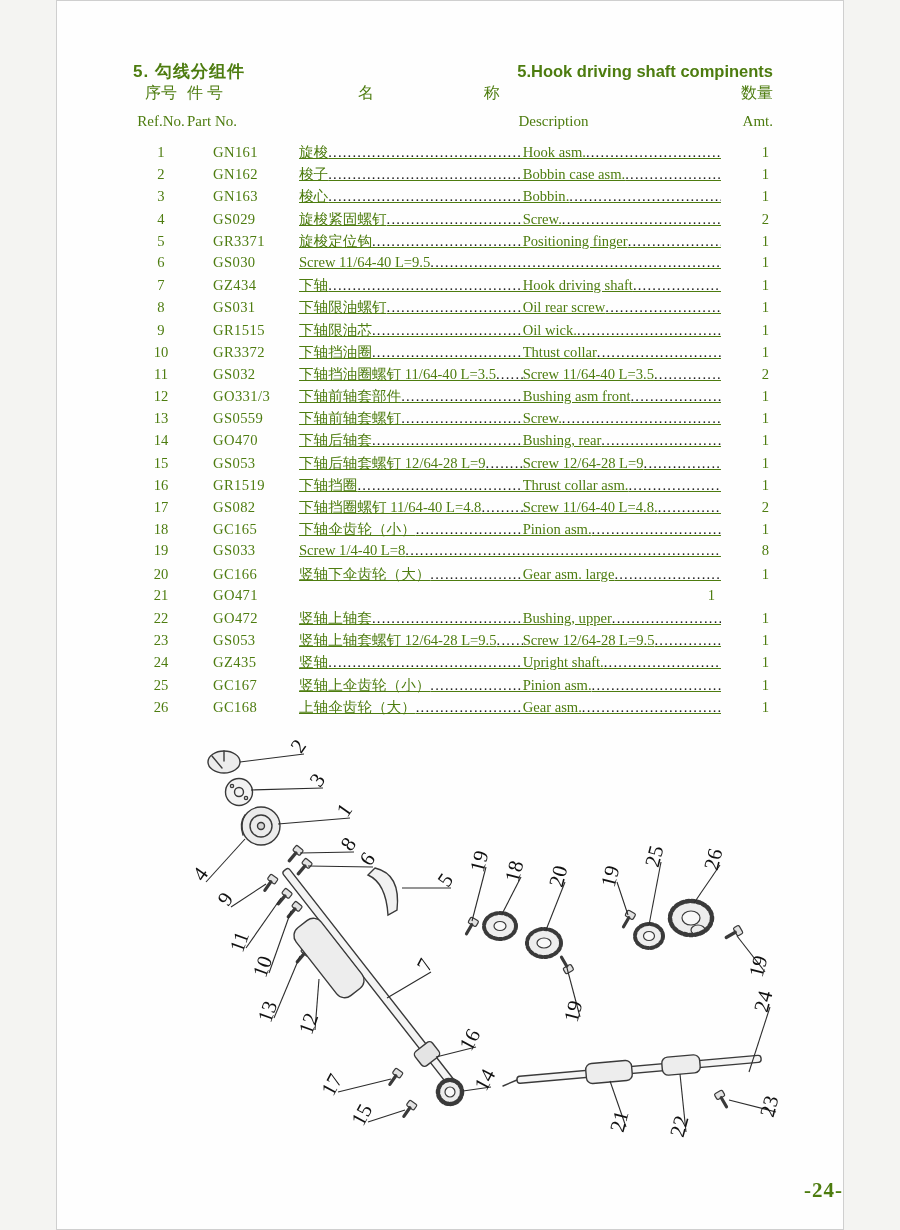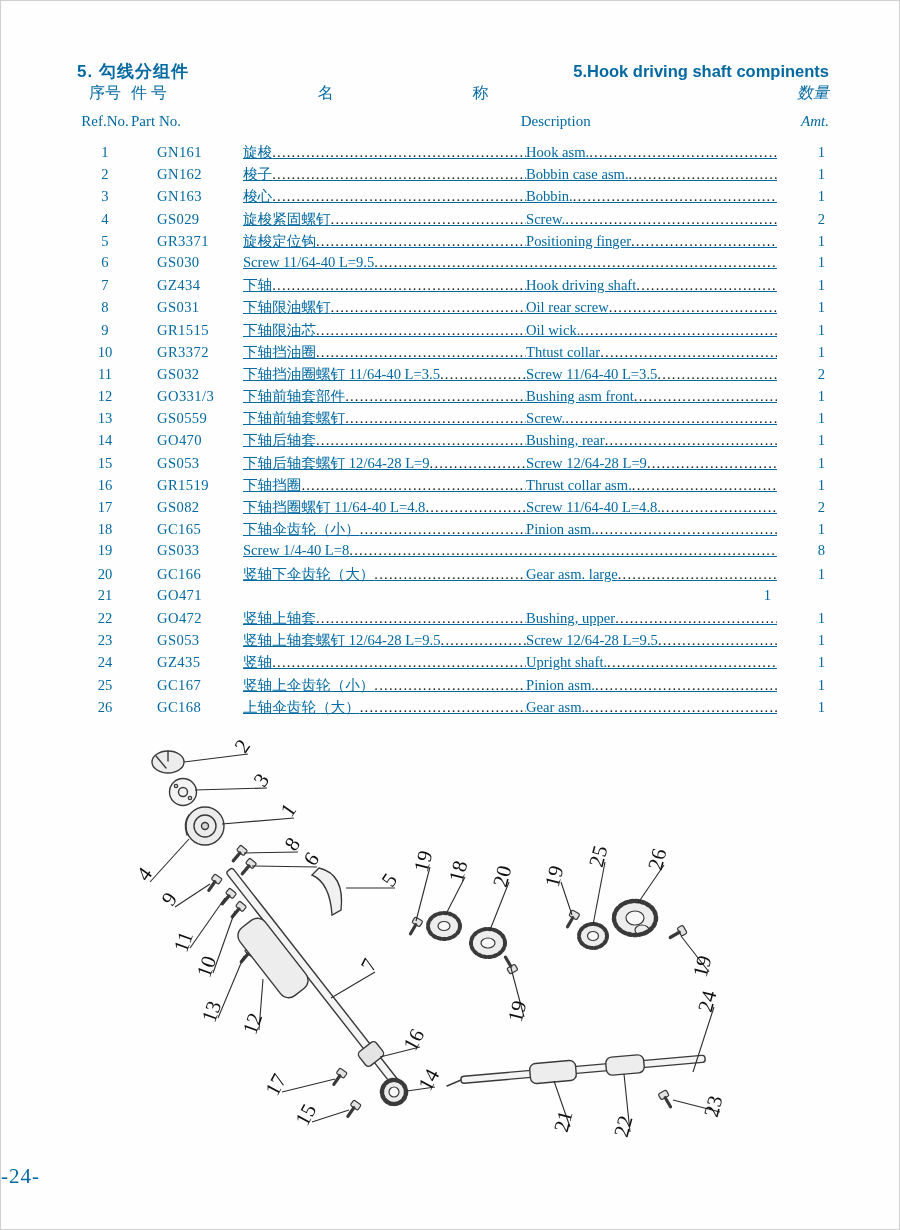--- a/index.html
+++ b/index.html
@@ -1,18 +1,18 @@
 <!DOCTYPE html>
 <html><head>
 <meta charset="utf-8">
 <style>
   html,body{margin:0;padding:0;background:#f4f4f2;}
   .page{
-    position:relative; width:900px; height:1230px; margin:0 auto;
-    background:#fefefe; color:#0369a1; box-sizing:border-box;
+    position:relative; width:788px; height:1230px; margin:0 auto;
+    background:#fefefe; color:#4d7c0f; box-sizing:border-box;
     border:1px solid #cfcfcf; overflow:hidden;
     font-family:"Liberation Serif", serif;
   }
   
   .titles{
     position:absolute; top:44px; left:76px; right:70px;
     display:flex; justify-content:space-between; align-items:baseline;
     font-family:"Liberation Sans", sans-serif; font-weight:bold;
   }
   .title-zh{font-size:17px; letter-spacing:1px;}
@@ -22,21 +22,21 @@
   .table{position:absolute; top:82px; left:78px; right:68px;}
   .grid{display:grid; grid-template-columns:52px 112px 1fr 54px; align-items:baseline;}
   .hrow-zh{height:30px; font-size:16px;}
   .hrow-en{height:30px; font-size:15px;}
   .h-ref{text-align:center;}
   .h-part{}
   .h-name{display:flex; align-items:baseline;}
   .hz-name1{margin-left:14%;}
   .hz-name2{margin-left:26%;}
   .he-desc{margin-left:52%;}
-  .h-amt{text-align:right; padding-right:2px;font-style:italic;}
+  .h-amt{text-align:right; padding-right:2px;}
 
   .trow{height:22.2px; font-size:14.6px; white-space:nowrap;}
   .c-ref{text-align:center;}
   .c-part{text-align:left; padding-left:26px; letter-spacing:.4px;}
   .c-name{display:flex; align-items:baseline; overflow:hidden;text-decoration:underline;}
   .zh-wrap{display:flex; align-items:baseline; min-width:53%;}
   .en-wrap{display:flex; align-items:baseline; flex:1;}
   .zh,.en{white-space:nowrap;}
   .fill{flex:1; overflow:hidden; white-space:nowrap; color:#1c1c1c;}
   .fill::after{
@@ -48,22 +48,22 @@
   
   .diagram{position:absolute; top:735px; left:0;}
   .callout{
     font-family:"Liberation Serif", serif; font-size:21px; fill:#111;
     text-anchor:middle;
   }
   .leader{stroke:#2c2c2c; stroke-width:1.1;}
 
   
   .pageno{
-    position:absolute; bottom:40px; left:0; width:100%;
-    text-align:left; font-size:21px; letter-spacing:1px;
+    position:absolute; bottom:26px; left:0; width:100%;
+    text-align:right; font-size:21px; letter-spacing:1px;font-weight:bold;
   }
 </style>
 </head>
 <body>
 
 <div class="page">
 
   <div class="titles">
     <div class="title-zh">5. 勾线分组件</div>
     <div class="title-en">5.Hook driving shaft compinents</div>

